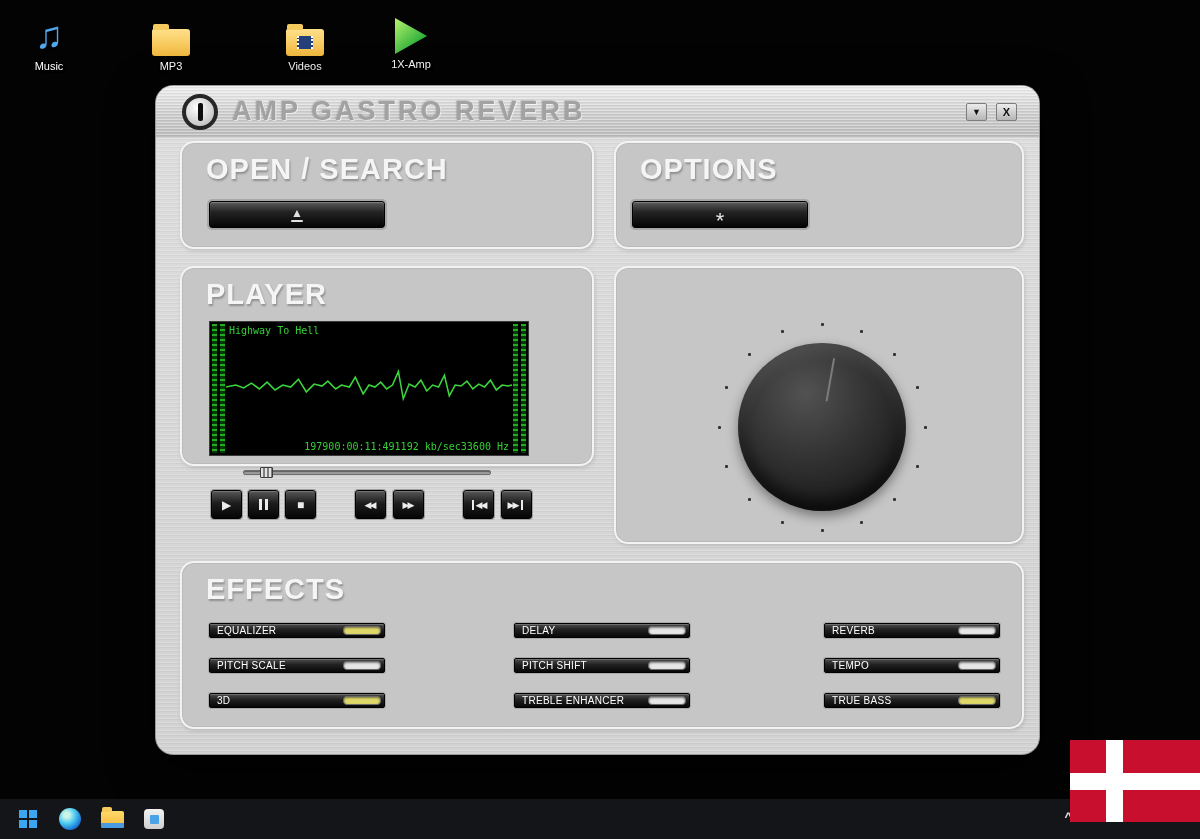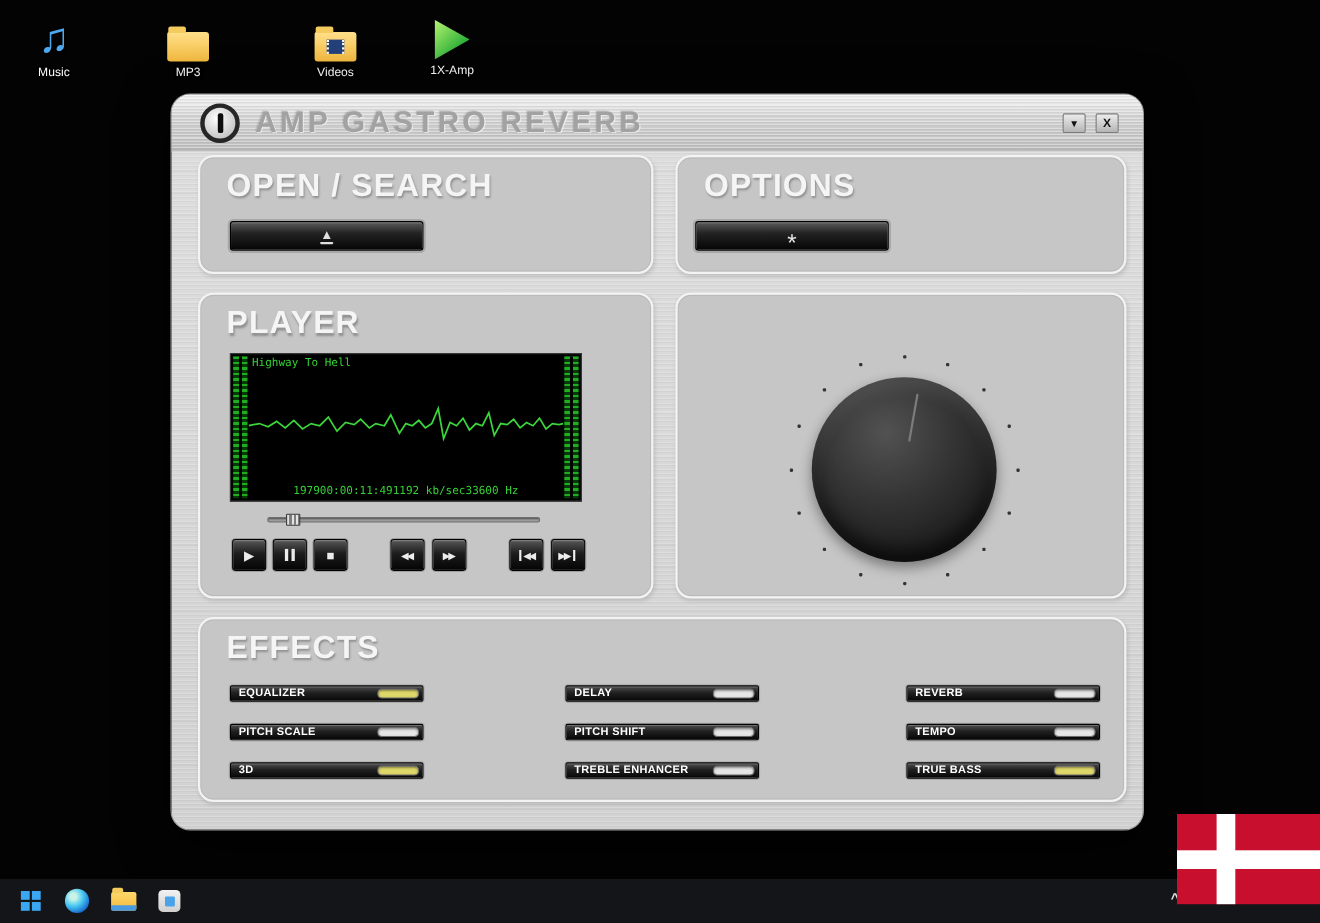--- a/index.html
+++ b/index.html
@@ -42,21 +42,21 @@
   .winbtn.min { right:52px; font-size:9px; }
   .winbtn.close { right:22px; }
 
   
   .panel { position:absolute; background:#c6c6c6; border:2px solid #f3f3f3; border-radius:14px;
            box-shadow:inset 0 0 0 1px rgba(0,0,0,.06), 1px 2px 4px rgba(0,0,0,.12); }
   .panel .ptitle { position:absolute; left:24px; top:10px; font-size:29px; font-weight:800; letter-spacing:1px;
            color:#f5f5f5; text-shadow:1px 2px 2px rgba(0,0,0,.28); }
   .p-open   { left:24px;  top:55px;  width:414px; height:108px; }
   .p-options{ left:458px; top:55px;  width:410px; height:108px; }
-  .p-player { left:24px;  top:180px; width:414px; height:278px; }
+  .p-player { left:24px;  top:180px; width:414px; height:200px; }
   .p-volume { left:458px; top:180px; width:410px; height:278px; }
   .p-fx     { left:24px;  top:475px; width:844px; height:168px; }
 
   .big-btn { position:absolute; width:176px; height:27px; cursor:pointer;
            background:linear-gradient(#5a5a5a,#232323 40%,#050505);
            border:1px solid #000; box-shadow:0 0 0 2px #a8a8a8, inset 0 1px 1px rgba(255,255,255,.25);
            border-radius:3px; display:flex; align-items:center; justify-content:center; color:#ddd; }
   .p-open .big-btn { left:27px; top:58px; }
   .p-options .big-btn { left:16px; top:58px; }
   .eject-glyph { font-size:12px; line-height:10px; color:#e0e0e0; }
@@ -65,21 +65,21 @@
 
   
   .display { position:absolute; left:27px; top:53px; width:320px; height:135px; background:#000;
              border:1px solid #3a3a3a; }
   .meter { position:absolute; top:2px; bottom:2px; width:13px;
            background:linear-gradient(to right, transparent 0 5px, #000 5px 8px, transparent 8px),
                       repeating-linear-gradient(to bottom, #1fae1f 0 2px, #073807 2px 5px); }
   .meter.left { left:2px; } .meter.right { right:2px; }
   .trk-title { position:absolute; left:19px; top:3px; font-family:"DejaVu Sans Mono", monospace; font-size:10px; color:#35d035; }
   .wave { position:absolute; left:16px; right:16px; top:18px; bottom:20px; }
-  .info-row { position:absolute; left:19px; right:19px; bottom:3px; display:flex; justify-content:center;
+  .info-row { position:absolute; left:19px; right:19px; bottom:3px; display:flex; justify-content:flex-end;
               font-family:"DejaVu Sans Mono", monospace; font-size:10px; color:#35d035; }
 
   
   .seek-track { position:absolute; left:61px; top:202px; width:248px; height:5px; background:#9d9d9d;
               border:1px solid #6f6f6f; border-radius:2px; box-shadow:inset 0 1px 1px rgba(0,0,0,.4); cursor:pointer; }
   .seek-handle { position:absolute; left:16px; top:-4px; width:13px; height:11px; border:1px solid #3d3d3d; border-radius:1px;
               background:repeating-linear-gradient(90deg,#e3e3e3 0 2px,#7e7e7e 2px 4px); cursor:grab; }
 
   
   .tbtn { position:absolute; top:222px; width:31px; height:29px; cursor:pointer; border-radius:3px;
@@ -99,21 +99,21 @@
           box-shadow:inset 0 8px 14px rgba(255,255,255,.12), inset 0 -10px 16px rgba(0,0,0,.65), 0 5px 12px rgba(0,0,0,.4); }
   .pointer-wrap { position:absolute; left:50%; top:50%; width:0; height:0; transform:rotate(10deg); }
   .pointer { position:absolute; left:-1px; top:-70px; width:2px; height:44px; background:#7c7c7c; border-radius:2px; }
 
   
   .fx-col { position:absolute; top:60px; width:176px; display:flex; flex-direction:column; gap:20px; }
   .fx-col.c1 { left:27px; } .fx-col.c2 { left:332px; } .fx-col.c3 { left:642px; }
   .fx { position:relative; height:15px; cursor:pointer; border-radius:2px;
         background:linear-gradient(#4e4e4e,#202020 45%,#070707); border:1px solid #000;
         box-shadow:0 0 0 1px #aaa, inset 0 1px 0 rgba(255,255,255,.2); }
-  .fx .flbl { position:absolute; left:7px; top:0; line-height:13px; font-size:10px; font-weight:bold; color:#fff; letter-spacing:.3px; }
+  .fx .flbl { position:absolute; left:7px; top:0; line-height:13px; font-size:10px; font-weight:normal; color:#fff; letter-spacing:.3px; }
   .fx .find { position:absolute; right:3px; top:2px; width:38px; height:9px; border-radius:4px;
         border:1px solid #6b6b6b; box-shadow:inset 0 1px 2px rgba(0,0,0,.45); }
 
   
   .taskbar { position:absolute; left:0; bottom:0; width:1200px; height:40px; background:#141519; z-index:10;
              display:flex; align-items:center; }
   .tb-icon { width:28px; height:28px; margin-left:14px; display:flex; align-items:center; justify-content:center; cursor:pointer; }
   .start-grid { display:grid; grid-template-columns:8px 8px; grid-template-rows:8px 8px; gap:2px; }
   .start-grid i { background:#3ba7f2; }
   .edge-ball { width:22px; height:22px; border-radius:50%;

